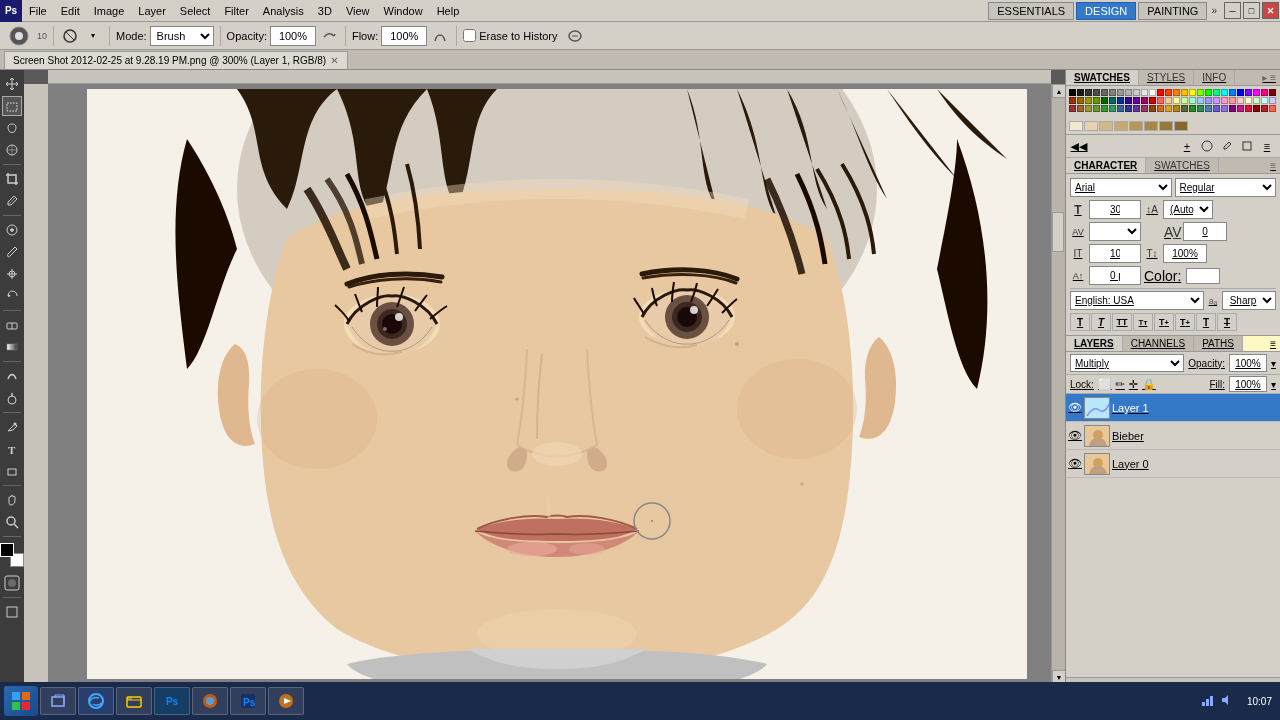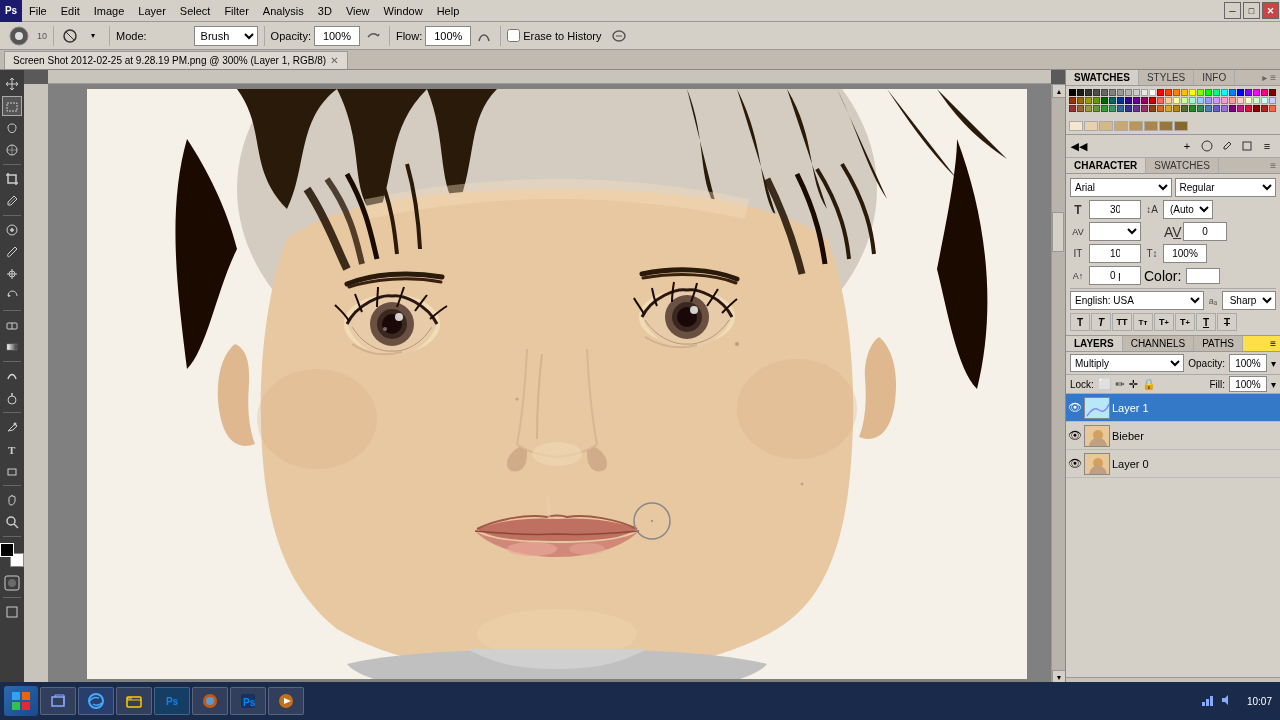--- a/index.html
+++ b/index.html
@@ -88,21 +88,21 @@
     }
     #canvas-content {
       width: 940px; height: 590px; position: relative; overflow: hidden;
       background: #e8d5b0;
     }
     
     #portrait-svg { width: 100%; height: 100%; }
 
     
     #right-panel {
-      width: 215px; background: #d4d0c8; border-left: 1px solid #888; display: flex; flex-direction: column; flex-shrink: 0;
+      width: 215px; background: #d4d0c8; border-left: 1px solid #888; display: flex; flex-direction: column; flex-shrink: 0; text-decoration: underline;
     }
 
     
     .panel-section { border-bottom: 1px solid #999; }
     .panel-tabs { display: flex; background: #c0bab0; border-bottom: 1px solid #999; }
     .panel-tab {
       padding: 2px 8px; font-size: 10px; cursor: pointer; border-right: 1px solid #aaa;
       background: #c0bab0; color: #333;
     }
     .panel-tab.active { background: #d4d0c8; font-weight: bold; color: #000; }
@@ -122,21 +122,21 @@
     .char-input-sm { height: 19px; width: 44px; font-size: 10px; border: 1px solid #888; background: #fff; text-align: center; padding: 0 2px; }
     .char-icon { font-size: 11px; color: #333; width: 16px; text-align: center; flex-shrink: 0; }
     .char-divider { width: 100%; height: 1px; background: #aaa; margin: 2px 0; }
 
     
     .text-format-row { display: flex; align-items: center; gap: 1px; margin-top: 2px; }
     .tf-btn { width: 20px; height: 18px; border: 1px solid #aaa; background: #d4d0c8; cursor: pointer; display: flex; align-items: center; justify-content: center; font-size: 10px; font-weight: bold; }
 
     
     .layers-panel { flex: 1; display: flex; flex-direction: column; min-height: 0; }
-    .layers-header-tabs { display: flex; background: #fde047; border-bottom: 1px solid #999; }
+    .layers-header-tabs { display: flex; background: #fef9c3; border-bottom: 1px solid #999; }
     .layers-tab { padding: 2px 8px; font-size: 10px; cursor: pointer; border-right: 1px solid #aaa; background: #c0bab0; }
     .layers-tab.active { background: #d4d0c8; font-weight: bold; }
 
     .layers-options-row { display: flex; align-items: center; padding: 2px 4px; gap: 4px; background: #d4d0c8; border-bottom: 1px solid #aaa; }
     .layers-mode-select { height: 18px; font-size: 10px; border: 1px solid #888; background: #fff; flex: 1; }
     .layers-opacity-label { font-size: 10px; }
     .layers-opacity-input { height: 18px; width: 38px; font-size: 10px; border: 1px solid #888; background: #fff; text-align: center; }
 
     .layers-lock-row { display: flex; align-items: center; padding: 1px 4px; gap: 4px; background: #d4d0c8; border-bottom: 1px solid #aaa; font-size: 10px; }
     .lock-icon { font-size: 11px; cursor: pointer; }
@@ -204,20 +204,26 @@
   <div class="menu-item">Image</div>
   <div class="menu-item">Layer</div>
   <div class="menu-item">Select</div>
   <div class="menu-item">Filter</div>
   <div class="menu-item">Analysis</div>
   <div class="menu-item">3D</div>
   <div class="menu-item">View</div>
   <div class="menu-item">Window</div>
   <div class="menu-item">Help</div>
   <div class="menu-spacer"></div>
+  <div class="workspace-btns">
+    <button class="workspace-btn">ESSENTIALS</button>
+    <button class="workspace-btn active">DESIGN</button>
+    <button class="workspace-btn">PAINTING</button>
+    <span style="font-size:10px;padding:0 2px;color:#333;">»</span>
+  </div>
   <div class="window-controls">
     <div class="wc-btn wc-min">─</div>
     <div class="wc-btn wc-max">□</div>
     <div class="wc-btn wc-close">✕</div>
   </div>
 </div>
 
 <div id="options-bar">
 
   <div class="opt-group">
@@ -235,21 +241,21 @@
       <svg width="16" height="16">
           <circle cx="8" cy="8" r="6" fill="none" stroke="#333" stroke-width="1.5"></circle>
           <line x1="4" y1="4" x2="12" y2="12" stroke="#333" stroke-width="1"></line>
         </svg>
     </div>
     <div class="opt-icon-btn" style="font-size:8px;">▾</div>
   </div>
 
   <div class="opt-group">
     <span class="opt-label">Mode:</span>
-    <select class="opt-select" style="width:64px;margin-left:44px;">
+    <select class="opt-select" style="width:64px;">
       <option>Brush</option>
     </select>
   </div>
 
   <div class="opt-group">
     <span class="opt-label">Opacity:</span>
     <input class="opt-input" type="text" value="100%" style="">
     <div class="opt-icon-btn" title="Airbrush">
       <svg width="14" height="14">
           <path d="M2 8 Q7 2 12 7" stroke="#555" fill="none" stroke-width="1.5"></path>

